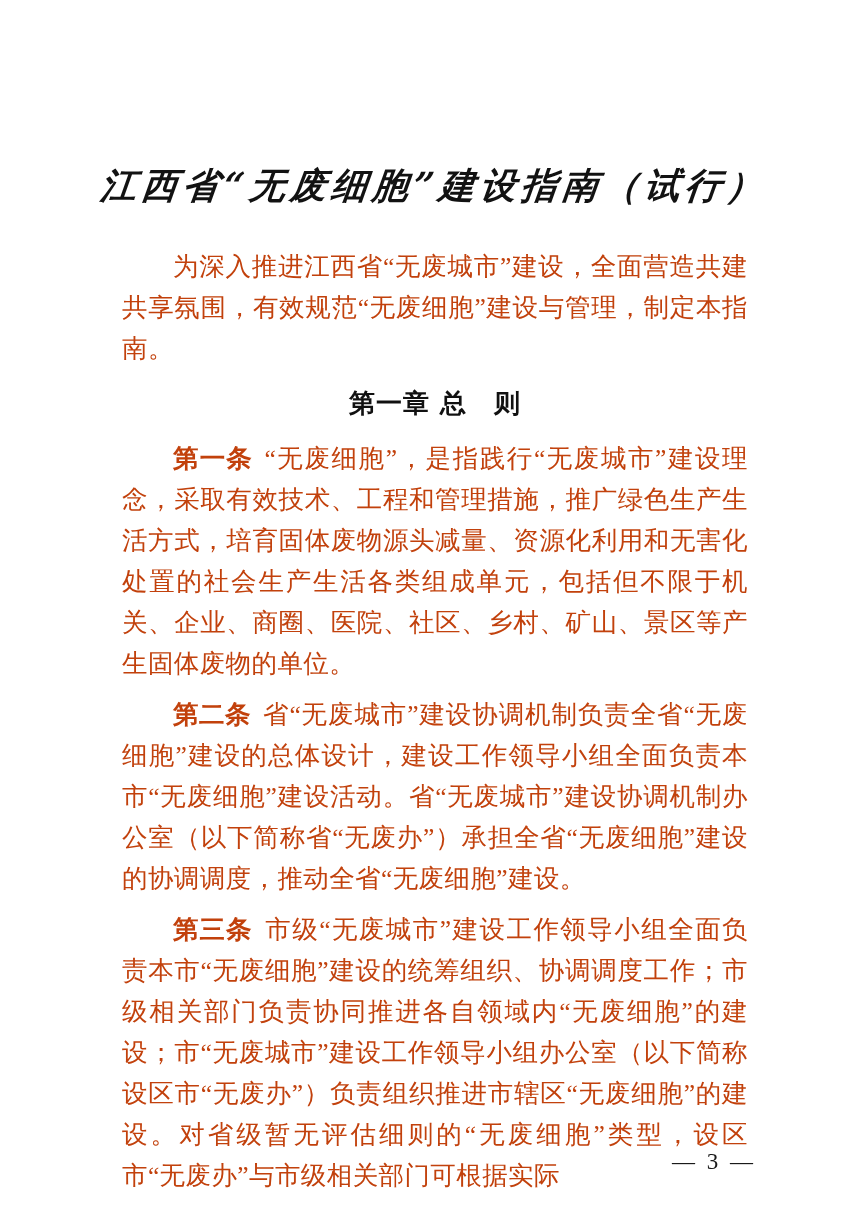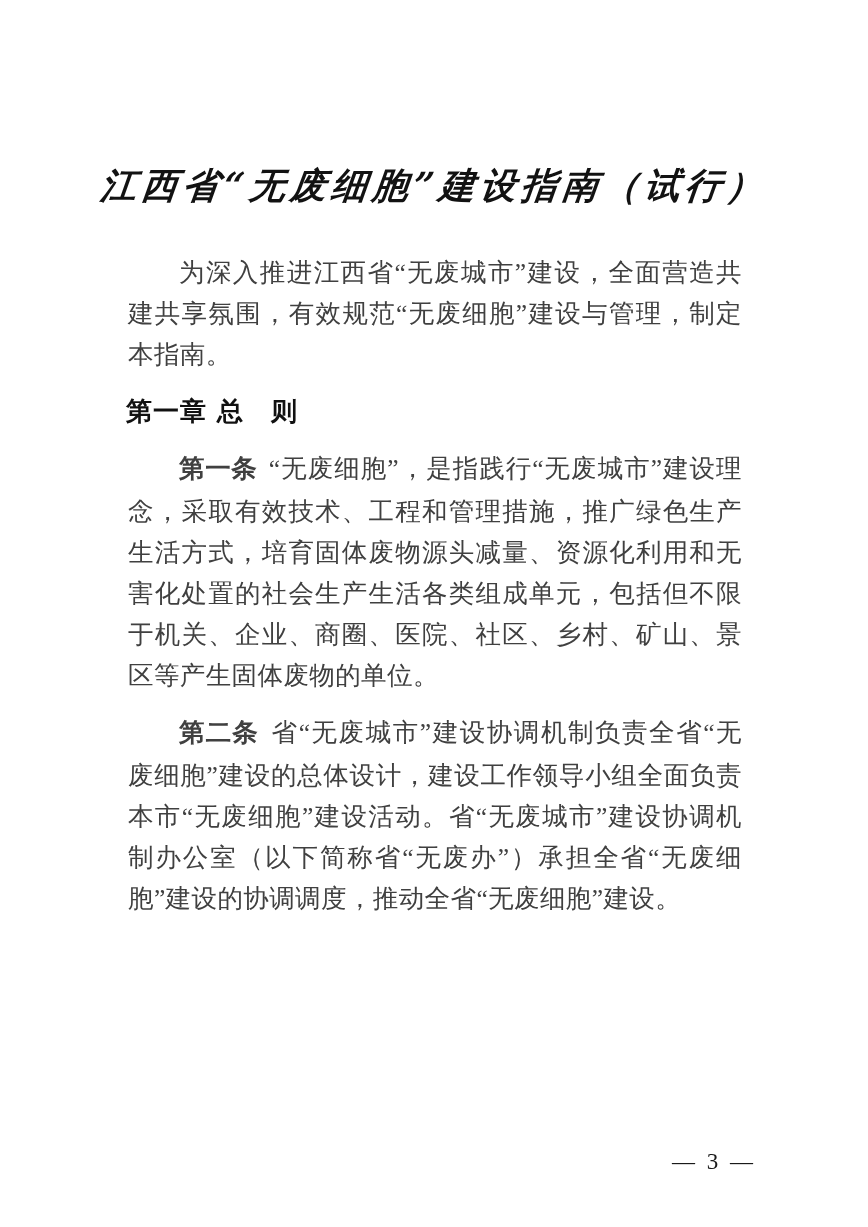--- a/index.html
+++ b/index.html
@@ -41,50 +41,51 @@
     position: absolute;
     left: 112px;
     top: 236px;
     width: 646px;
   }
 
   .para {
     font-family: "Liberation Serif", "DejaVu Serif", serif;
     font-size: 25.5px;
     line-height: 41px;
-    color: #404040;
+    color: #c2410c;
     text-align: justify;
     text-align-last: left;
     text-justify: inter-ideograph;
     text-indent: 2em;
-    margin: 16px;
+    margin: 10px;
     letter-spacing: 0.4px;
   }
   .para.gap-before {
     margin-top: 6px;
   }
 
   
   .art-label {
-    font-family: Liberation Mono, monospace;
+    font-family: Liberation Serif, serif;
     font-weight: 700;
     letter-spacing: 0px;
   }
   .art-label + .art-sep {
     display: inline-block;
     width: 0.45em;
   }
 
   
   .chapter-heading {
     font-family: "DejaVu Sans", "Liberation Sans", sans-serif;
     font-size: 26px;
     font-weight: 700;
     line-height: 41px;
     color: #111111;
+    text-align: center;
     text-indent: 0;
     letter-spacing: 1px;
     margin: 14px;
     white-space: pre;
   }
 
   
   .page-number {
     position: absolute;
     right: 112px;
@@ -106,18 +107,19 @@
   <div class="body-block">
 
     <p class="para"><span>为深入推进江西省“无废城市”建设，全面营造共建共享氛围，有效规范“无废细胞”建设与管理，制定本指南。</span></p>
 
     <p class="chapter-heading">第一章 总　则</p>
 
     <p class="para"><span class="art-label">第一条</span><span class="art-sep"></span><span>“无废细胞”，是指践行“无废城市”建设理念，采取有效技术、工程和管理措施，推广绿色生产生活方式，培育固体废物源头减量、资源化利用和无害化处置的社会生产生活各类组成单元，包括但不限于机关、企业、商圈、医院、社区、乡村、矿山、景区等产生固体废物的单位。</span></p>
 
     <p class="para"><span class="art-label">第二条</span><span class="art-sep"></span><span>省“无废城市”建设协调机制负责全省“无废细胞”建设的总体设计，建设工作领导小组全面负责本市“无废细胞”建设活动。省“无废城市”建设协调机制办公室（以下简称省“无废办”）承担全省“无废细胞”建设的协调调度，推动全省“无废细胞”建设。</span></p>
 
+    <p class="para gap-before"><span class="art-label">第三条</span><span class="art-sep"></span><span>市级“无废城市”建设工作领导小组全面负责本市“无废细胞”建设的统筹组织、协调调度工作；市级相关部门负责协同推进各自领域内“无废细胞”的建设；市“无废城市”建设工作领导小组办公室（以下简称设区市“无废办”）负责组织推进市辖区“无废细胞”的建设。对省级暂无评估细则的“无废细胞”类型，设区市“无废办”与市级相关部门可根据实际</span></p>
 
   </div>
 
   <div class="page-number">— 3 —</div>
 
 </div>
 
 </body></html>

